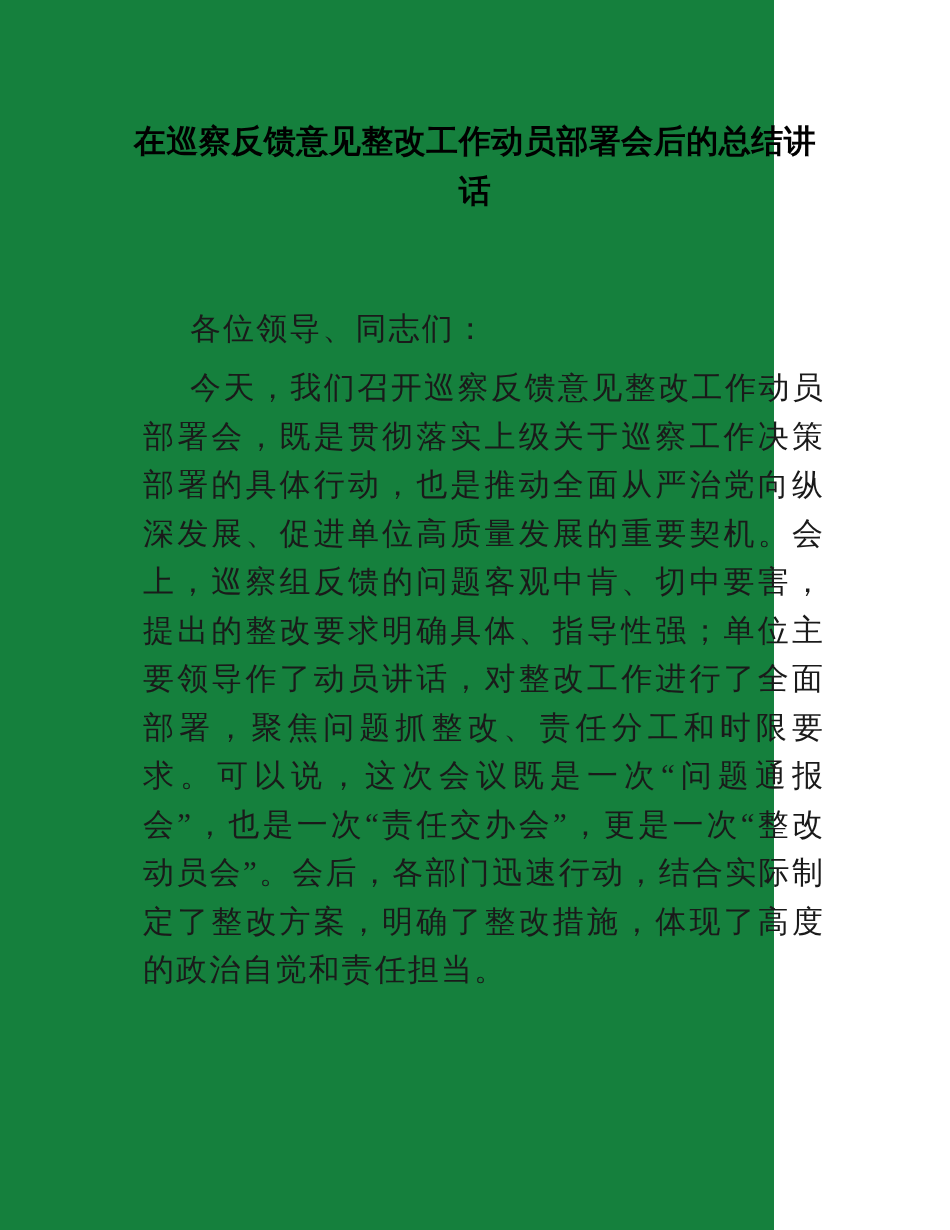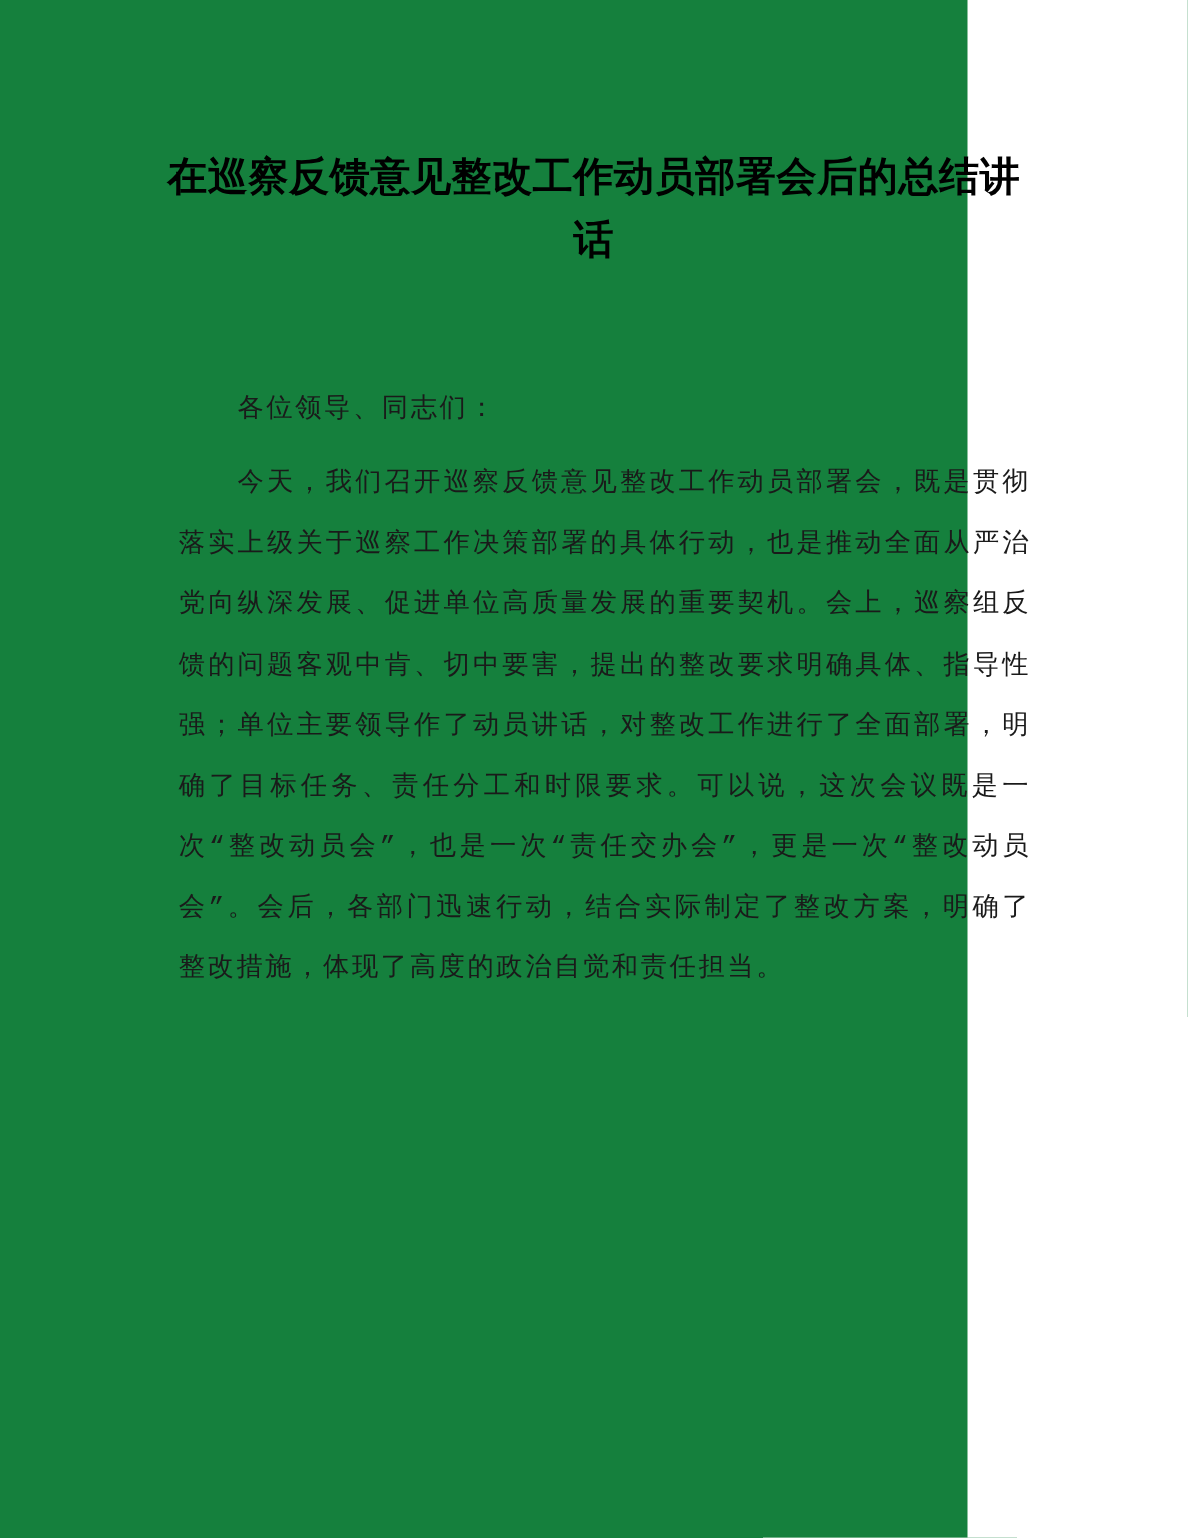--- a/index.html
+++ b/index.html
@@ -32,22 +32,22 @@
       font-weight: bold;
       font-size: 32px;
       line-height: 50px;
       letter-spacing: 0.5px;
       color: #000000;
     }
     .body-text {
       position: absolute;
       left: 143px;
       width: 682px;
-      font-family: Liberation Mono, monospace;
-      font-size: 21px;
+      font-family: Liberation Serif, serif;
+      font-size: 31px;
       line-height: 48.5px;
       letter-spacing: 2.1px;
       color: #1a1a1a;
       text-align: justify;
       text-justify: inter-character;
     }
     .salutation {
       top: 305px;
       text-indent: 47px;
     }
@@ -62,15 +62,15 @@
     p { margin: 0; }
   </style>
 </head>
 <body>
 
 <div class="page">
   <h1 class="title" style="margin:0;">在巡察反馈意见整改工作动员部署会后的总结讲话</h1>
 
   <p class="body-text salutation">各位领导、同志们：</p>
 
-  <p class="body-text para1">今天，我们召开巡察反馈意见整改工作动员部署会，既是贯彻落实上级关于巡察工作决策部署的具体行动，也是推动全面从严治党向纵深发展、促进单位高质量发展的重要契机。会上，巡察组反馈的问题客观中肯、切中要害，提出的整改要求明确具体、指导性强；单位主要领导作了动员讲话，对整改工作进行了全面部署，明确了目标任务、责任分工和时限要求。可以说，这次会议既是一次“整改动员会”，也是一次“责任交办会”，更是一次“整改动员会”。会后，各部门迅速行动，结合实际制定了整改方案，明确了整改措施，体现了高度的政治自觉和责任担当。</p>
+  <p class="body-text para1">今天，我们召开巡察反馈意见整改工作动员部署会，既是贯彻落实上级关于巡察工作决策部署的具体行动，也是推动全面从严治党向纵深发展、促进单位高质量发展的重要契机。会上，巡察组反馈的问题客观中肯、切中要害，提出的整改要求明确具体、指导性强；单位主要领导作了动员讲话，对整改工作进行了全面部署，聚焦问题抓整改、责任分工和时限要求。可以说，这次会议既是一次“问题通报会”，也是一次“责任交办会”，更是一次“整改动员会”。会后，各部门迅速行动，结合实际制定了整改方案，明确了整改措施，体现了高度的政治自觉和责任担当。</p>
 
 </div>
 
 </body></html>

